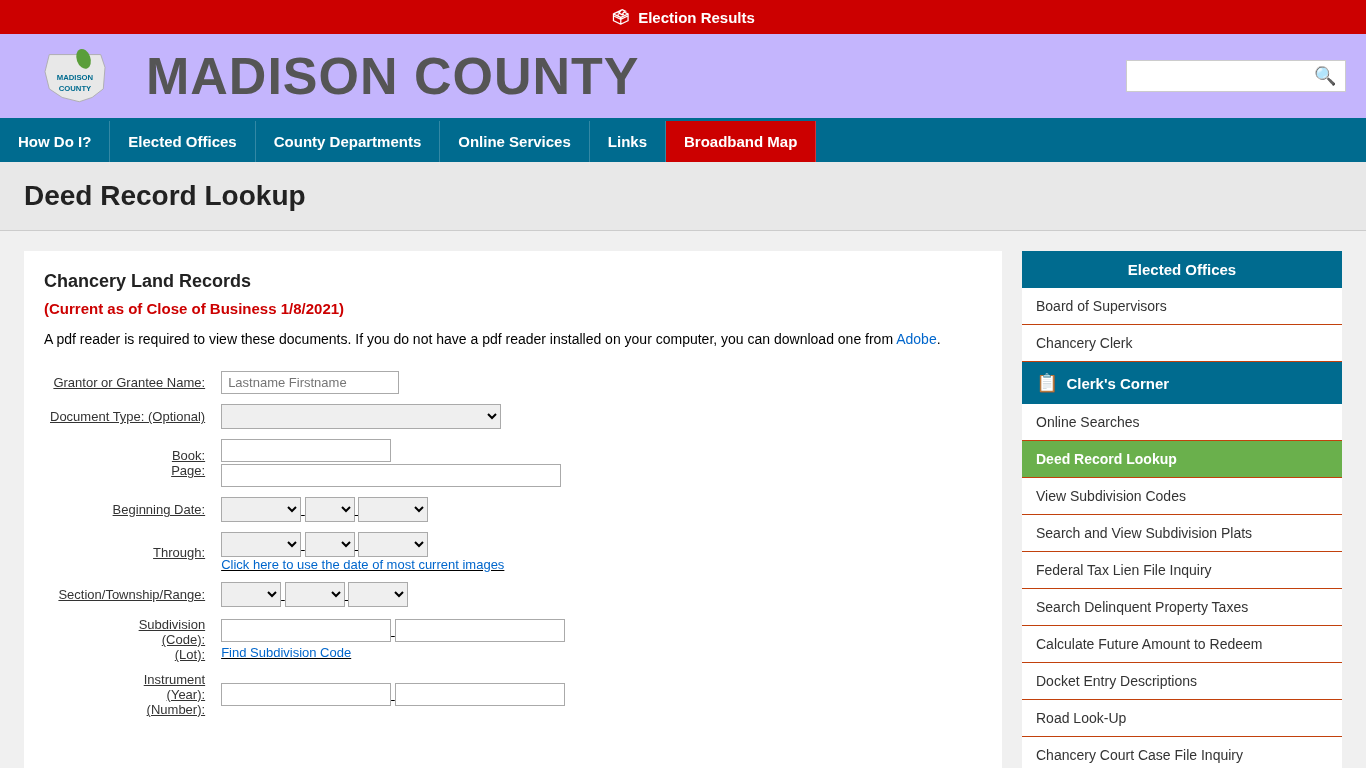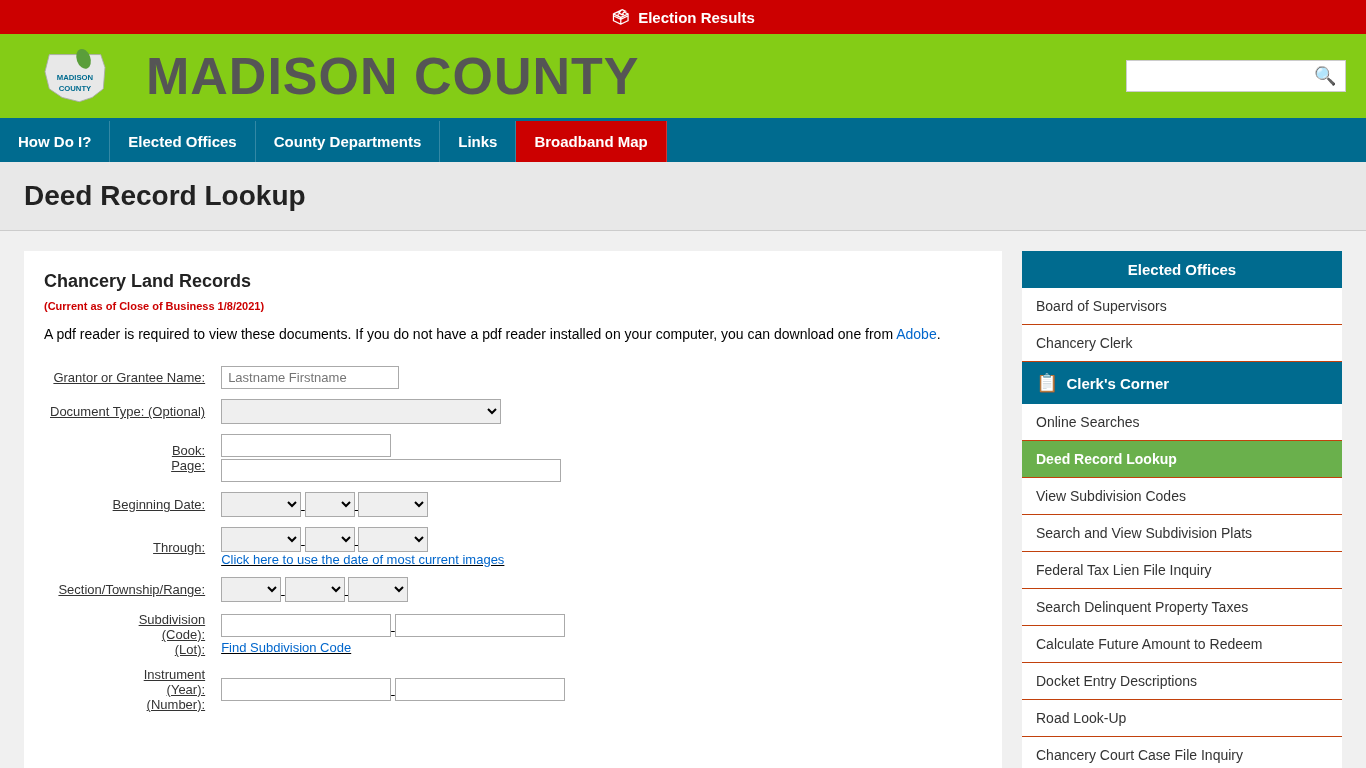--- a/index.html
+++ b/index.html
@@ -16,21 +16,21 @@
     }
     .top-bar-inner {
       display: flex;
       align-items: center;
       justify-content: center;
       gap: 8px;
     }
 
     
     .header {
-      background: #84cc16;
+      background: #c4b5fd;
       display: flex;
       align-items: center;
       justify-content: space-between;
       padding: 12px 20px;
       border-bottom: 3px solid #006b8f;
     }
     .header-left {
       display: flex;
       align-items: center;
       gap: 16px;
@@ -119,21 +119,21 @@
       margin-right: 20px;
     }
     .section-title {
       font-size: 18px;
       font-weight: bold;
       color: #222;
       margin-bottom: 8px;
     }
     .current-date {
       color: #cc0000;
-      font-size: 11px;
+      font-size: 15px;
       font-weight: bold;
       margin-bottom: 12px;
     }
     .info-text {
       font-size: 14px;
       margin-bottom: 16px;
       line-height: 1.5;
     }
     .info-text a { color: #0066cc; text-decoration: none; }
 
@@ -240,20 +240,21 @@
   <div class="search-box">
     <input type="text" placeholder="" style="">
     <button class="search-icon-btn">🔍</button>
   </div>
 </div>
 
 <nav>
   <a href="#">How Do I?</a>
   <a href="#">Elected Offices</a>
   <a href="#">County Departments</a>
+  <a href="#">Online Services</a>
   <a href="#">Links</a>
   <a href="#" class="active-red">Broadband Map</a>
 </nav>
 
 <div class="page-title-bar">
   <h1>Deed Record Lookup</h1>
 </div>
 
 <div class="content-wrapper">
 

